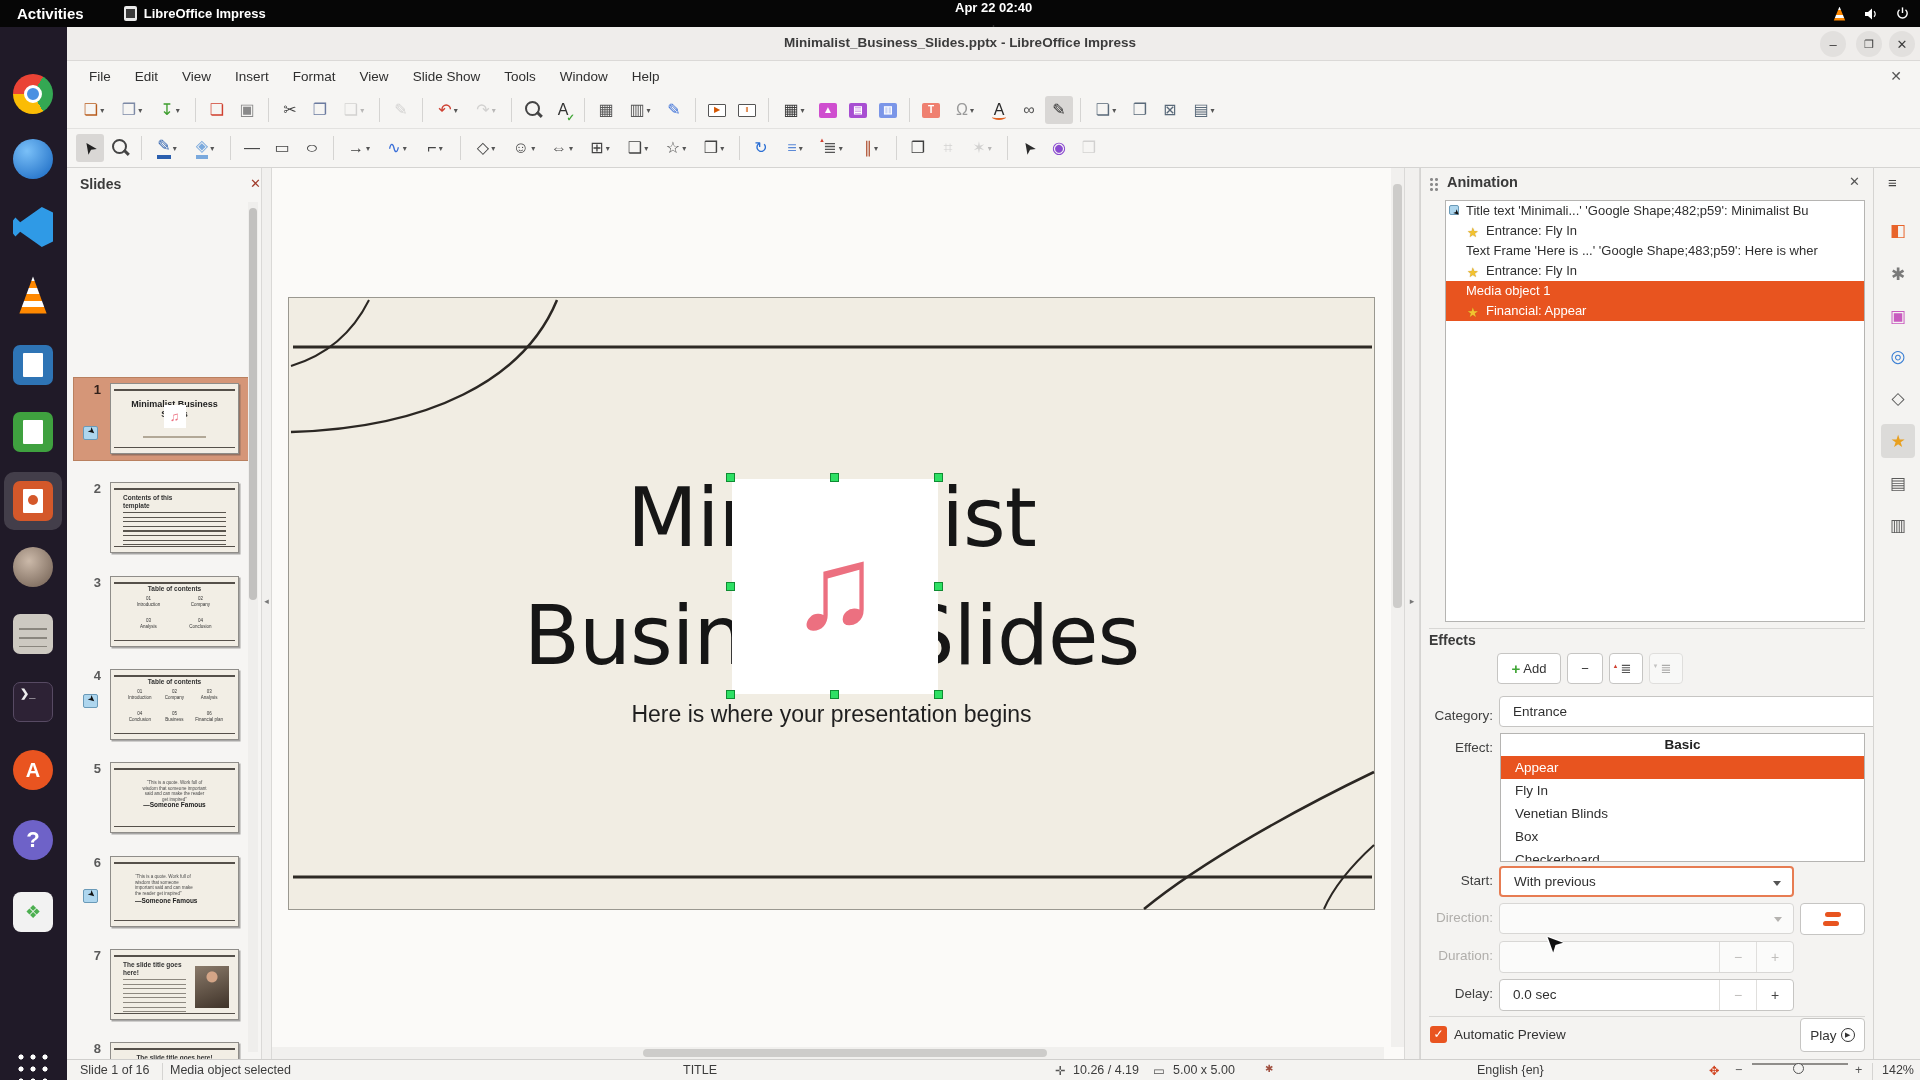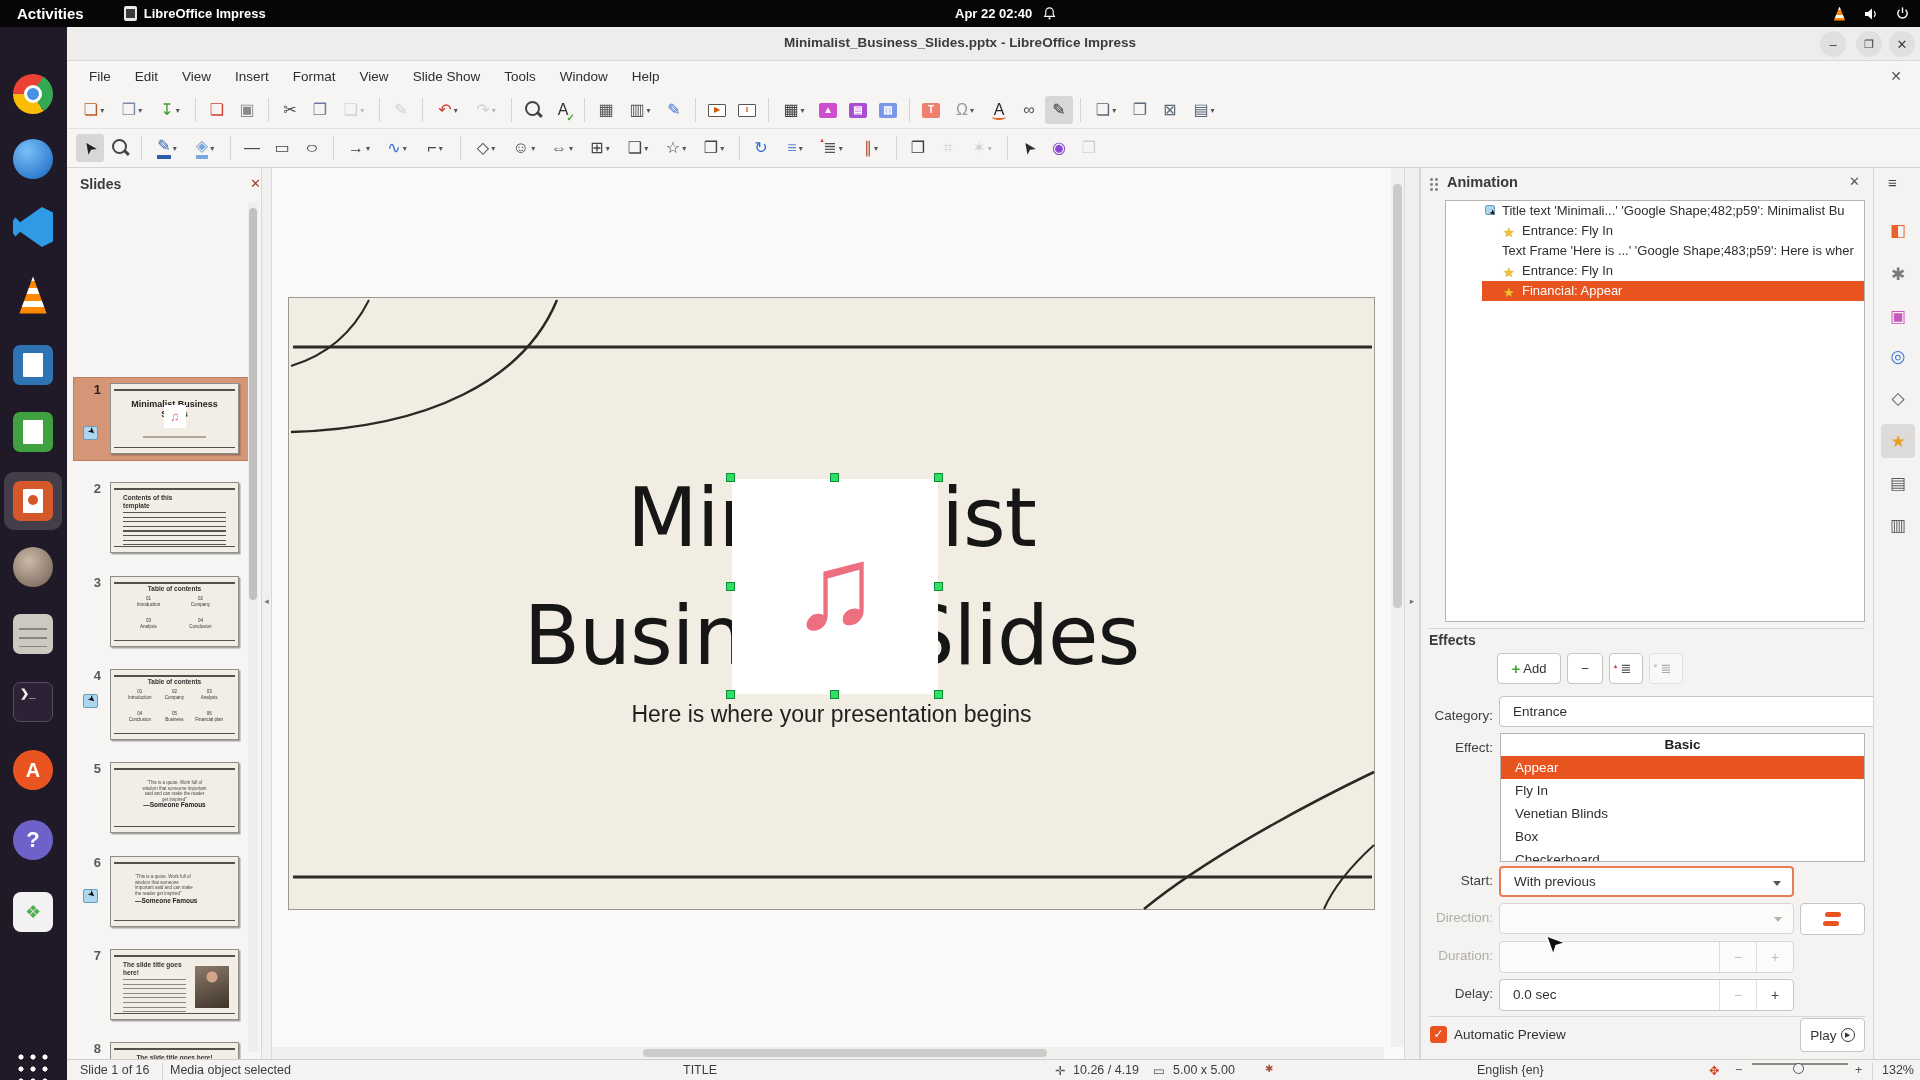--- a/index.html
+++ b/index.html
@@ -6,21 +6,21 @@
   html,body { width:1920px; height:1080px; overflow:hidden; background:#000; font-family:"Liberation Sans",sans-serif; }
   #screen { position:relative; width:1920px; height:1080px; }
 
   
   #topbar { position:absolute; left:0; top:0; width:1920px; height:27px; background:#060606; color:#fff; z-index:60; }
   #topbar .tb-left { position:absolute; left:17px; top:0; height:27px; display:flex; align-items:center; gap:40px; }
   #topbar .tb-act { font-size:15px; font-weight:600; }
   #topbar .tb-app { display:flex; align-items:center; gap:7px; font-size:13px; font-weight:600; }
   .appmini { width:13px; height:15px; background:#e9e9e9; border-radius:2px; position:relative; }
   .appmini::after { content:""; position:absolute; inset:3px 2px; background:#3a3a3a; }
-  #topbar .tb-clock { position:absolute; left:955px; top:0; height:27px; display:flex; align-items:center; gap:10px; font-size:13px; font-weight:600; }
+  #topbar .tb-clock { position:absolute; left:955px; top:0; height:27px; display:flex; align-items:center; gap:10px; font-size:13px; font-weight:600;flex-direction:column; }
   #topbar .tb-right { position:absolute; right:10px; top:0; height:27px; display:flex; align-items:center; gap:16px; }
   .vlc-cone { width:15px; height:14px; clip-path:polygon(50% 0,88% 100%,12% 100%); background:repeating-linear-gradient(180deg,#fff 0 3px,#ff8800 3px 8px); }
 
   
   #titlebar { position:absolute; left:0; top:27px; width:1920px; height:34px; background:#efedeb; border-bottom:1px solid #dbd9d7; z-index:10; }
   #titlebar .wtitle { position:absolute; left:0; right:0; top:8px; text-align:center; font-size:13.5px; font-weight:700; color:#3c3c3c; }
   .winbtn { position:absolute; top:4px; width:26px; height:26px; border-radius:50%; background:#e2e0de; color:#3c3c3c; font-size:13px; display:flex; align-items:center; justify-content:center; }
   #btn-min { left:1820px; } #btn-restore { left:1856px; font-size:11px; } #btn-close { left:1889px; }
 
   
@@ -98,21 +98,21 @@
   #hscroll { position:absolute; left:0; bottom:0; width:1112px; height:12px; background:#f1f0ee; }
   #hscroll .th { position:absolute; left:371px; top:2px; width:404px; height:8px; background:#cdccca; border-radius:4px; }
   #vscroll { position:absolute; right:0; top:0; width:13px; height:879px; background:#f1f0ee; }
   #vscroll .th { position:absolute; left:2px; top:16px; width:9px; height:424px; background:#cdccca; border-radius:4px; }
 
   
   #anim-panel { position:absolute; left:1420px; top:168px; width:453px; height:891px; background:#f4f3f1; border-left:1px solid #d5d4d2; z-index:5; font-size:13.5px; color:#333; }
   #anim-grip { position:absolute; left:8px; top:9px; width:10px; height:14px; background:radial-gradient(circle,#8a8a8a 1.3px,transparent 1.6px); background-size:5px 5px; }
   #anim-title { position:absolute; left:26px; top:6px; font-size:14.5px; font-weight:700; color:#3a3a3a;text-align:center; }
   #anim-close { position:absolute; left:428px; top:6px; color:#555; font-size:13px; }
-  #anim-list { position:absolute; left:24px; top:32px; width:420px; height:422px; background:#fff; border:1px solid #b5b4b2; overflow:hidden;padding-left:36px; }
+  #anim-list { position:absolute; left:24px; top:32px; width:420px; height:422px; background:#fff; border:1px solid #b5b4b2; overflow:hidden; }
   .anim-row { position:relative; height:20px; line-height:20px; padding-left:20px; white-space:nowrap; overflow:hidden; font-size:13px; color:#2f2f2f; }
   .anim-row.ic-star { padding-left:40px; }
   .anim-row.selected { background:#e8541f; color:#fff; }
   .anim-row .ic { position:absolute; left:3px; top:2px; width:14px; height:14px; }
   .anim-row.ic-star .ic { left:21px; }
   .anim-row.ic-star .ic::after { content:"★"; font-size:13px; color:#f2c230; text-shadow:0 0 1px #a8791a; }
   .anim-row.ic-click .ic { background:#aed6ee; border:1px solid #6a9ab8; border-radius:2px; width:10px; height:10px; top:4px; }
   .anim-row.ic-click .ic::after { content:"➤"; position:absolute; left:3px; top:-3px; font-size:8px; color:#111; transform:rotate(40deg); }
   #fx-divider { position:absolute; left:8px; right:8px; top:460px; border-top:1px solid #d8d7d5; }
   #fx-header { position:absolute; left:8px; top:464px; font-size:14px; font-weight:700; color:#3a3a3a; }
@@ -614,20 +614,24 @@
         <div class="anim-row ic-none">
           
           <span>Text Frame 'Here is ...' 'Google Shape;483;p59': Here is wher</span>
         </div>
 
         <div class="anim-row ic-star">
           <span class="ic"></span>
           <span>Entrance: Fly In</span>
         </div>
 
+        <div class="anim-row selected ic-none">
+          
+          <span>Media object 1</span>
+        </div>
 
         <div class="anim-row selected ic-star">
           <span class="ic"></span>
           <span>Financial: Appear</span>
         </div>
       </div>
 
     <div id="fx-divider"></div>
     <div id="fx-header">Effects</div>
 
@@ -783,17 +787,17 @@
     <span style="left:1086px;color:#555">▭</span>
     <span style="left:1106px">5.00 x 5.00</span>
     <span style="left:1198px;color:#a05040;font-size:10px">✱</span>
     <span style="left:1410px">English {en}</span>
     <span style="left:1642px;color:#d0421f">✥</span>
     <span style="left:1668px;color:#555">−</span>
     <span id="sb-zoomtrack" style="left:1685px"></span>
     <span id="sb-zoomthumb" style="left:1726px"></span>
     <span style="left:1788px;color:#555">+</span>
     <span class="sb-sep" style="left:1805px"></span>
-    <span style="left:1815px">132%</span>
+    <span style="left:1815px">142%</span>
   </div>
 
   <div id="cursor">➤</div>
 </div>
 
 </body></html>

